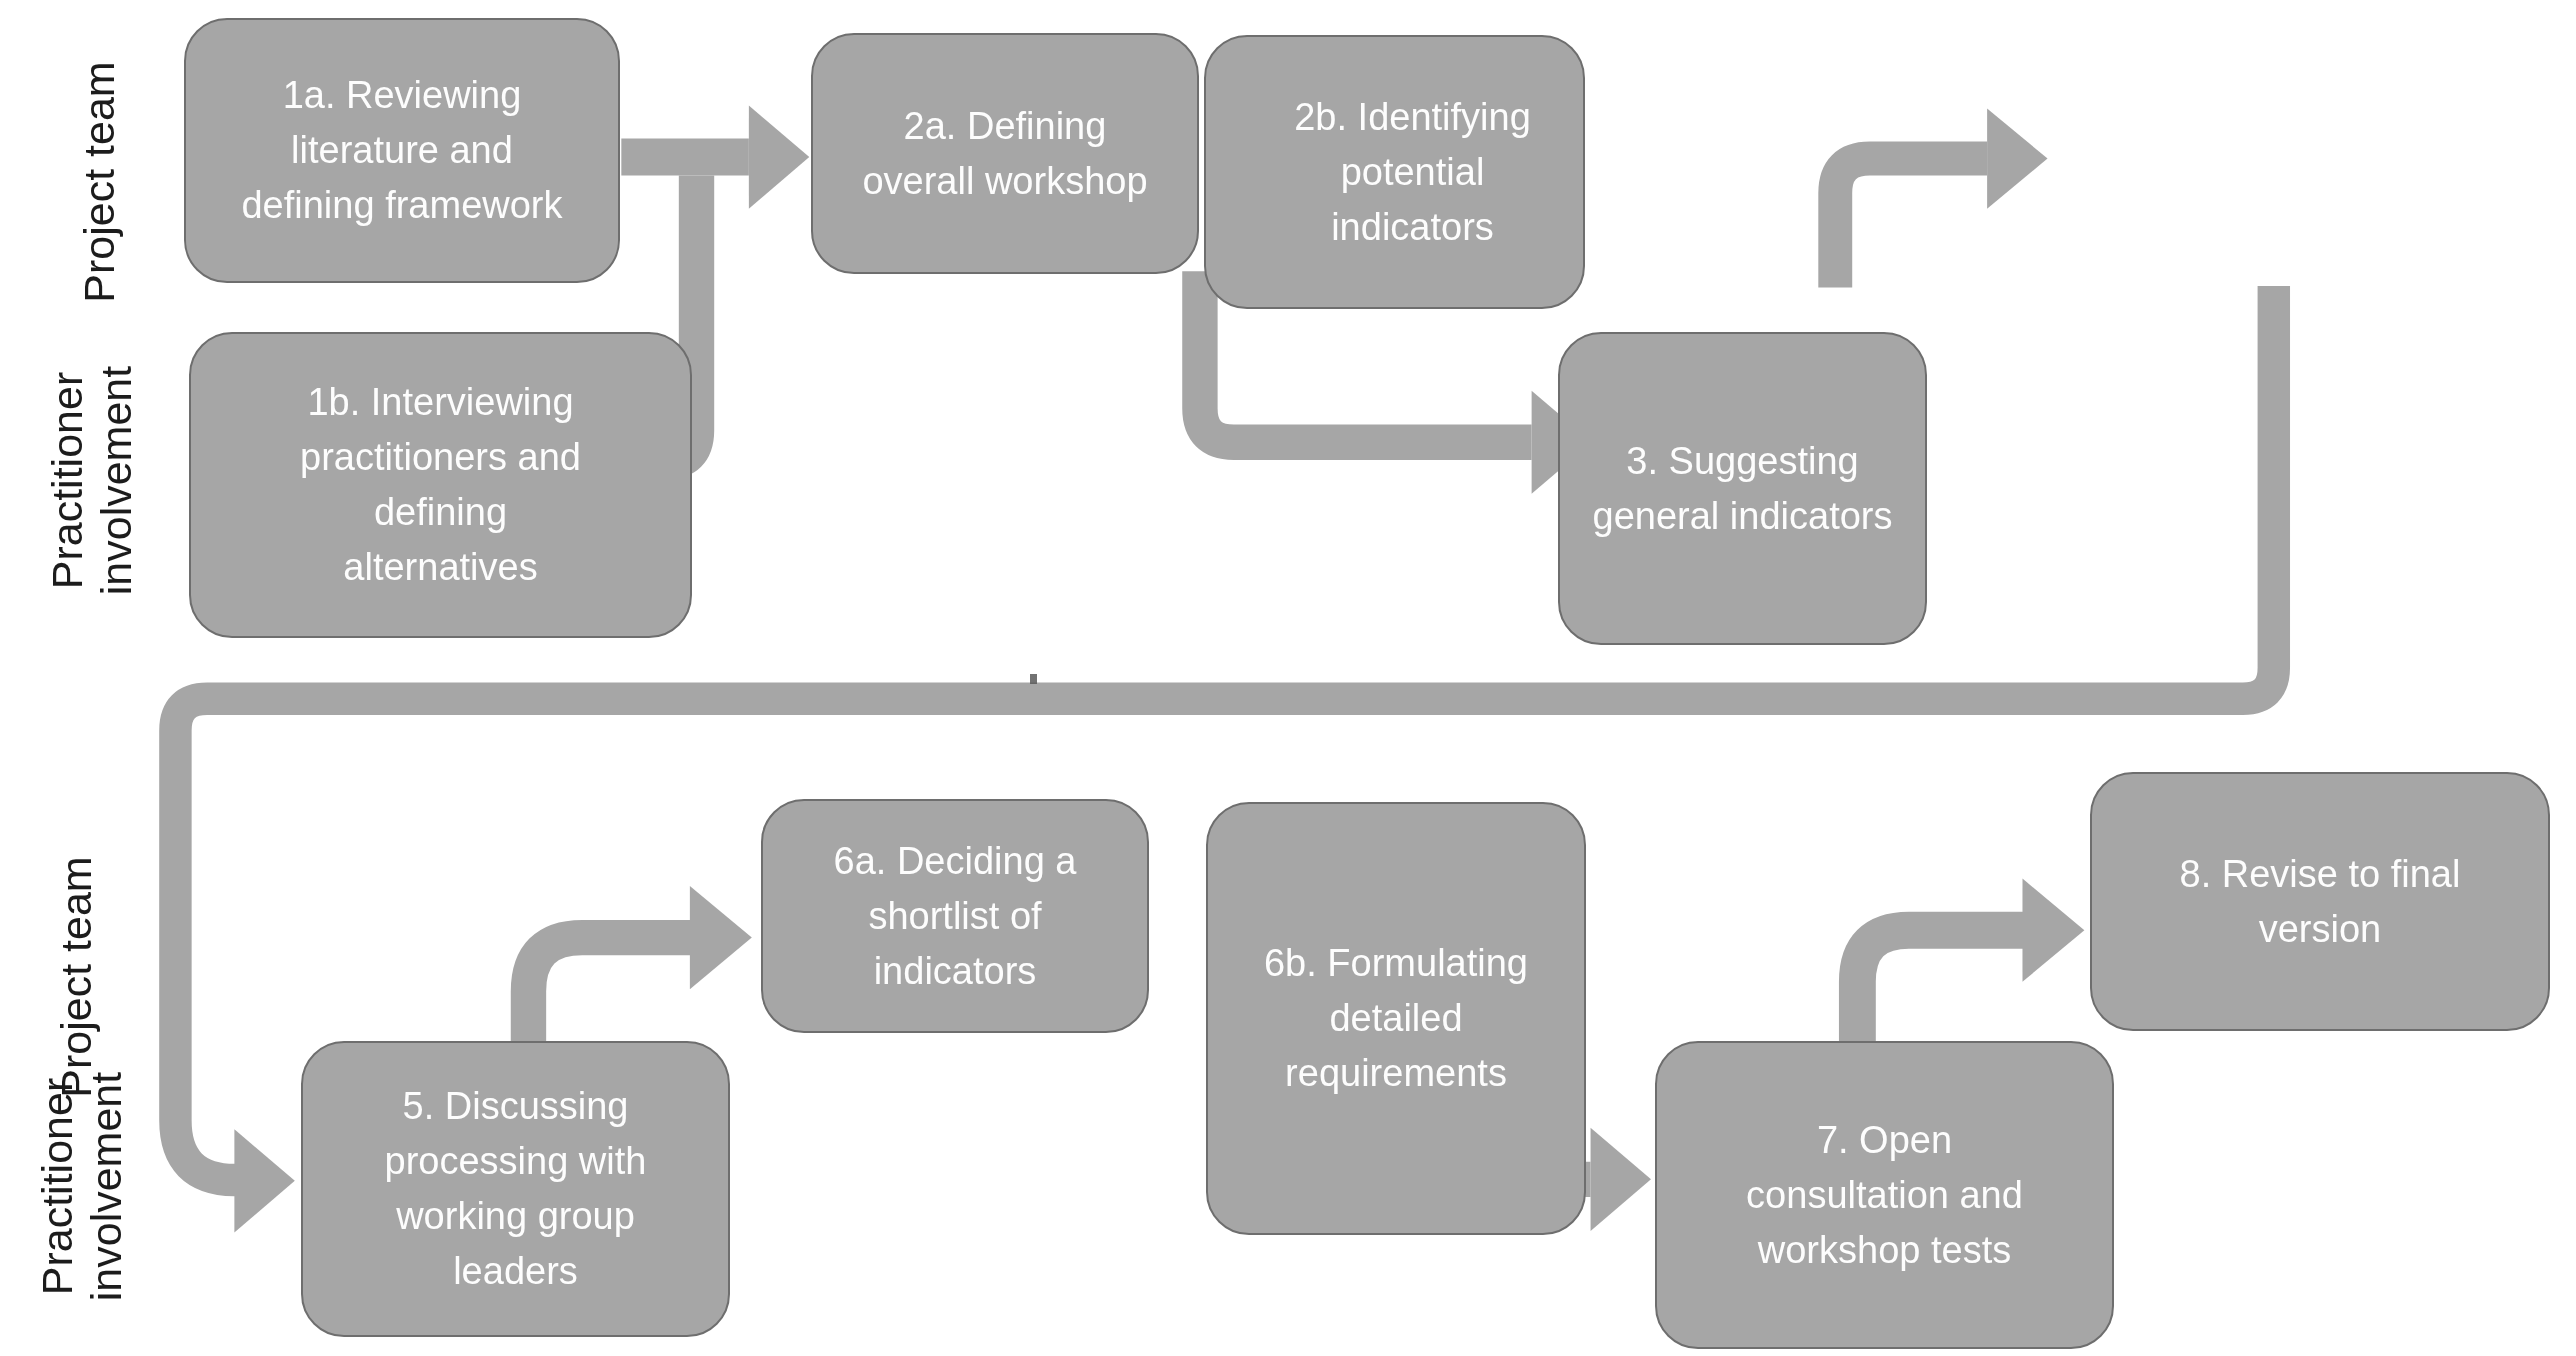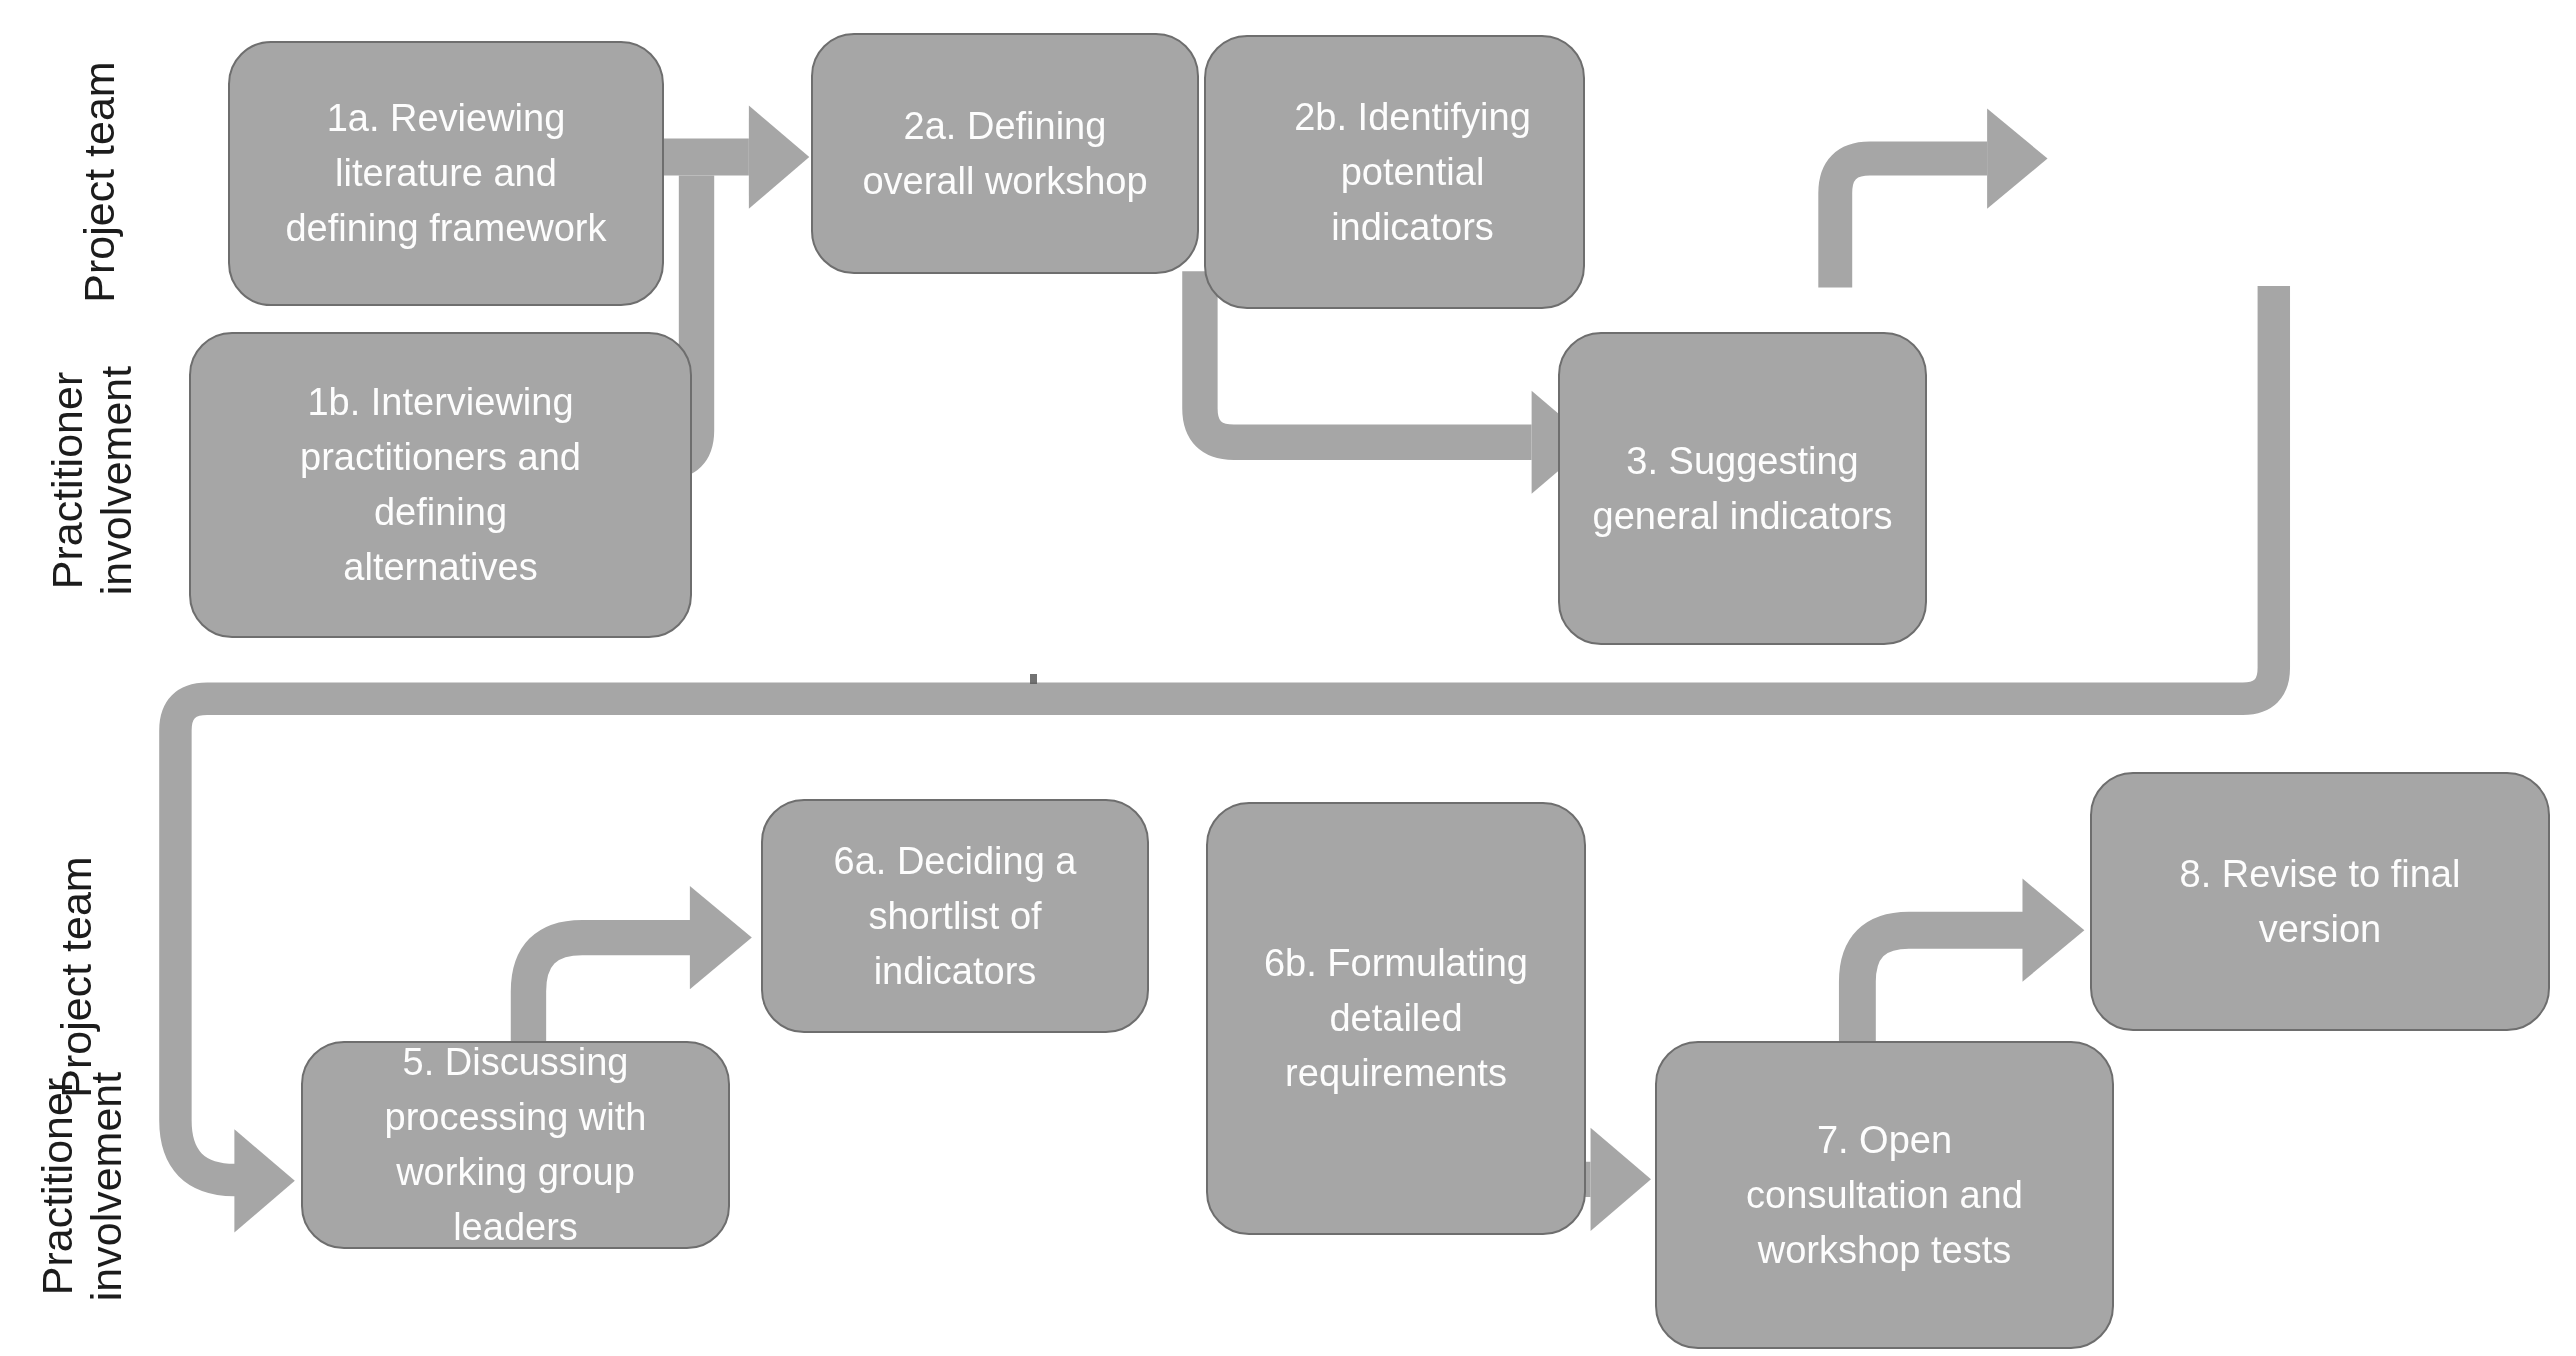--- a/index.html
+++ b/index.html
@@ -38,27 +38,27 @@
     position: absolute;
     color: #1c1c1c;
     font-size: 43px;
     line-height: 49px;
     font-weight: 500;
     text-align: center;
     white-space: pre-line;
     transform: rotate(-90deg);
   }
   
-  #b1a { left: 184px;  top: 41px;   width: 436px; height: 265px; margin-left: 44px; }
+  #b1a { left: 184px;  top: 18px;   width: 436px; height: 265px; }
   #b1b { left: 189px;  top: 332px;  width: 503px; height: 306px; }
   #b2a { left: 811px; top: 33px;   width: 388px; height: 241px; }
   #b2b { left: 1204px; top: 35px;   width: 381px; height: 274px; padding-left: 36px; }
   #b3  { left: 1558px; top: 284px;  width: 369px; height: 313px; margin-top: 48px; }
   #b4  { left: 2043px; top: 34px;   width: 446px; height: 254px; }
-  #b5  { left: 301px;  top: 1041px; width: 429px; height: 208px; }
+  #b5  { left: 301px;  top: 1041px; width: 429px; height: 296px; }
   #b6a { left: 761px; top: 799px; width: 388px; height: 234px; }
   #b6b { left: 1206px; top: 802px; width: 380px; height: 433px; }
   #b7  { left: 1655px; top: 1041px; width: 459px; height: 308px; }
   #b8  { left: 2090px; top: 772px; width: 460px; height: 259px; }
   
   #lbl-pt-top  { left: -32px;  top: 156px;  width: 265px; height: 52px; }
   #lbl-pi-top  { left: -75px; top: 429px;  width: 339px; height: 103px; }
   #lbl-pt-bot  { left: -55px;  top: 951px; width: 265px; height: 52px; }
   #lbl-pi-bot  { left: -85px; top: 1135px; width: 339px; height: 103px; }
   .tick {

